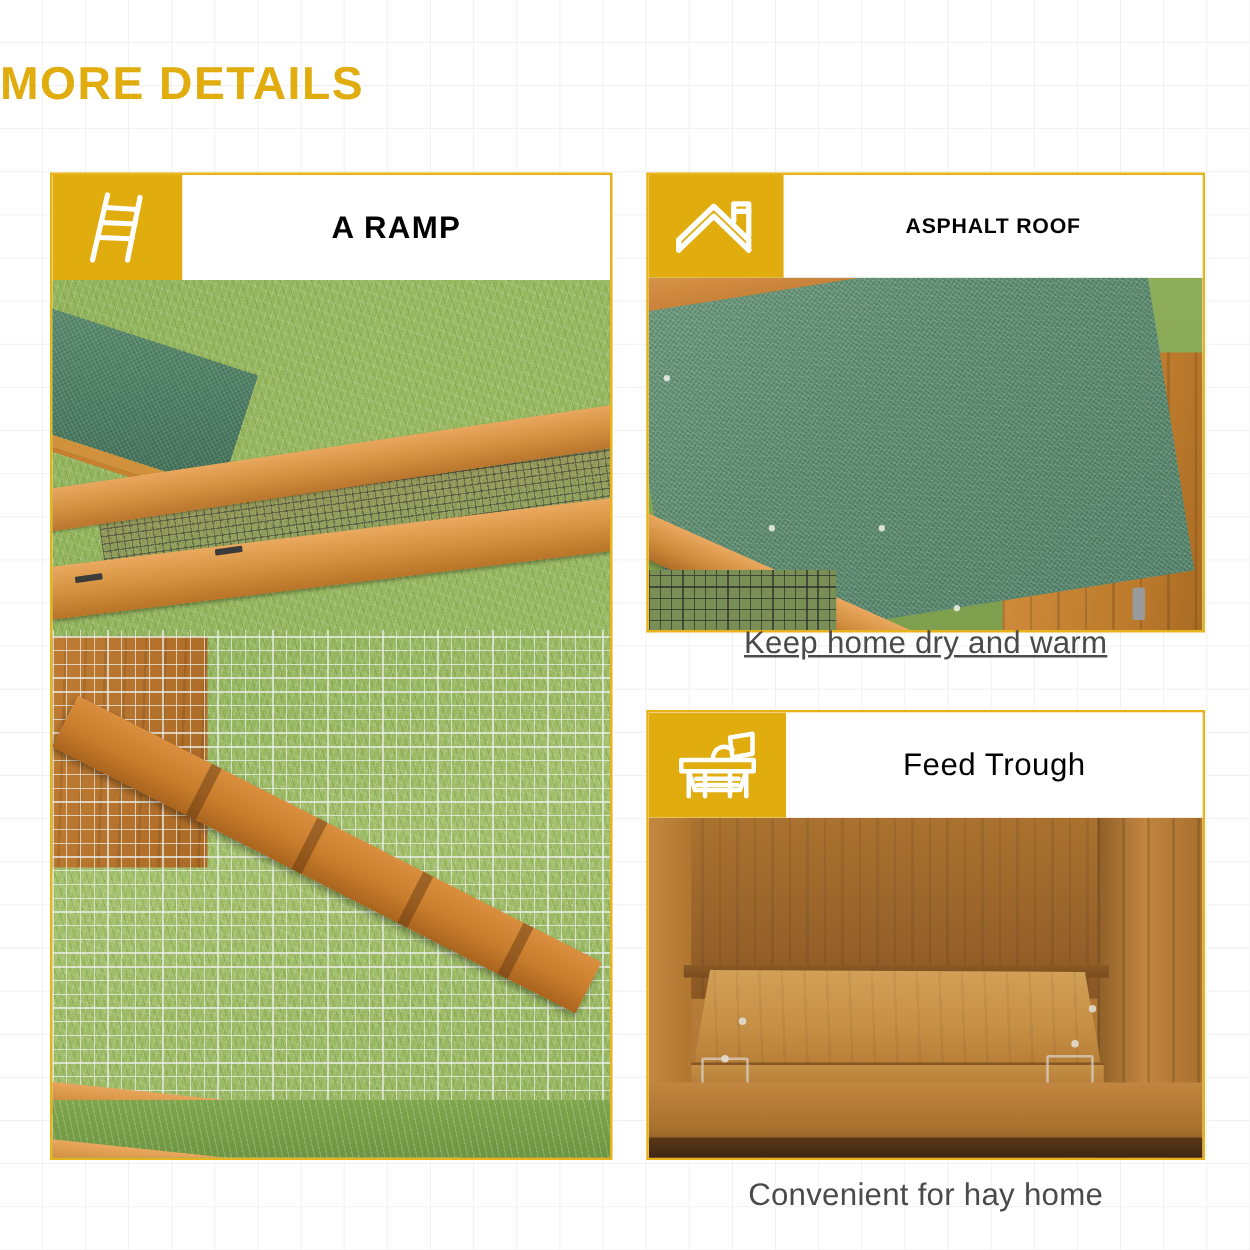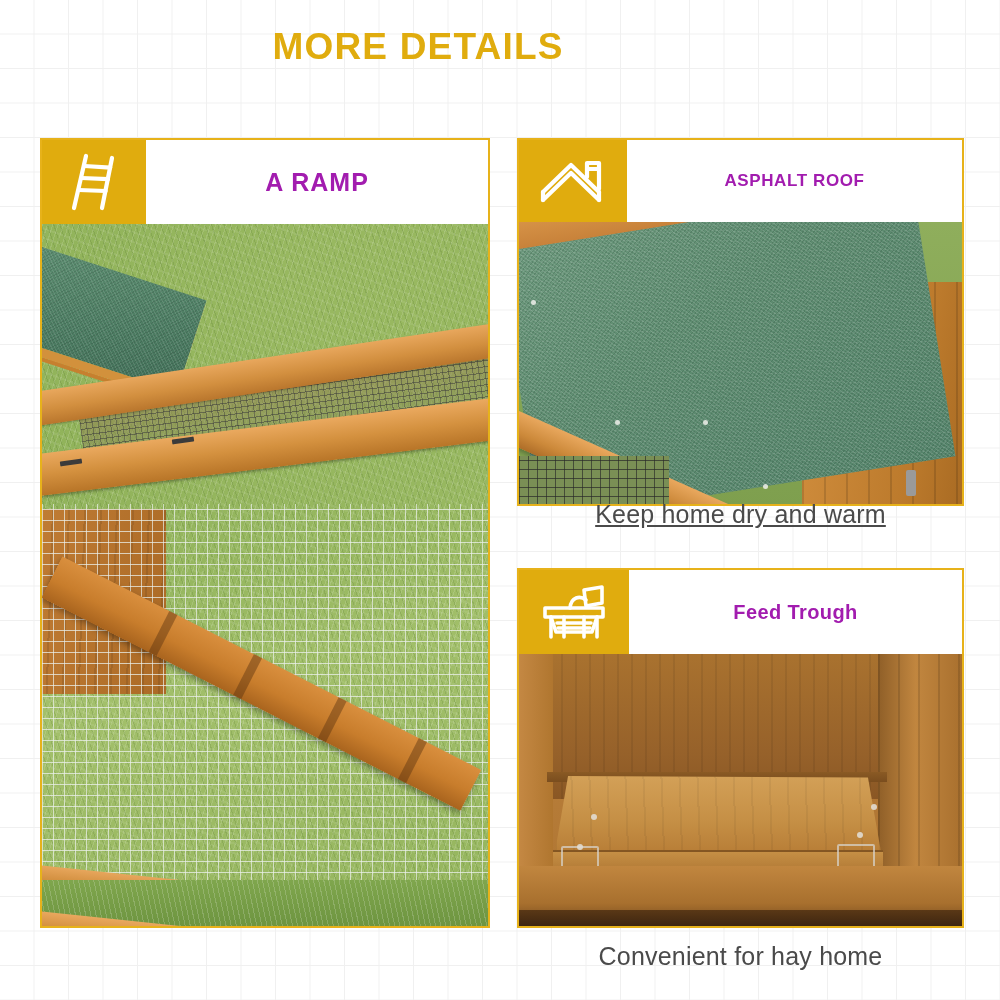--- a/index.html
+++ b/index.html
@@ -13,22 +13,21 @@
     background-color:#ffffff;
     background-image:
       linear-gradient(to right, #f0f0f0 1px, transparent 1px),
       linear-gradient(to bottom, #f0f0f0 1px, transparent 1px);
     background-size:34.5px 34.5px;
     background-position:-1px -1px;
   }
 
   
   .title{
-    position:absolute; left:0; top:26px; width:836px;
-    text-align:center;
+    position:absolute; left:0; top:46px; width:836px;
     font-size:37px; font-weight:bold; letter-spacing:1.2px;
     color:#E0AC0E;
   }
 
   
   .panel{
     position:absolute;
     border:2px solid #E7B21A;
     background:#ffffff;
     overflow:hidden;
@@ -45,34 +44,34 @@
     z-index:5;
   }
   .hdr-icon{
     background:#E0AC0E;
     display:flex; align-items:center; justify-content:center;
     flex:0 0 auto;
   }
   .hdr-text{
     flex:1 1 auto;
     display:flex; align-items:center; justify-content:center;
-    color:#a21caf;
+    color:#000000;
     background:#ffffff;
   }
   #panel-ramp .hdr{ height:84px; }
   #panel-ramp .hdr-icon{ width:104px; }
   #panel-ramp .hdr-text{ font-size:25px; font-weight:bold; letter-spacing:1px; }
 
   #panel-roof .hdr{ height:82px; }
   #panel-roof .hdr-icon{ width:108px; }
   #panel-roof .hdr-text{ font-size:17px; font-weight:bold; letter-spacing:.6px; }
 
   #panel-trough .hdr{ height:84px; }
   #panel-trough .hdr-icon{ width:110px; }
-  #panel-trough .hdr-text{ font-size:20px; font-weight:bold; letter-spacing:.4px; }
+  #panel-trough .hdr-text{ font-size:25px; font-weight:normal; letter-spacing:.4px; }
 
   .hdr-icon svg{ display:block; }
 
   
   .photo{ position:absolute; left:0; width:100%; }
   #ph-ramp   { top:84px; height:704px; }
   #ph-roof   { top:82px; height:284px; }
   #ph-trough { top:84px; height:274px; }
 
   

